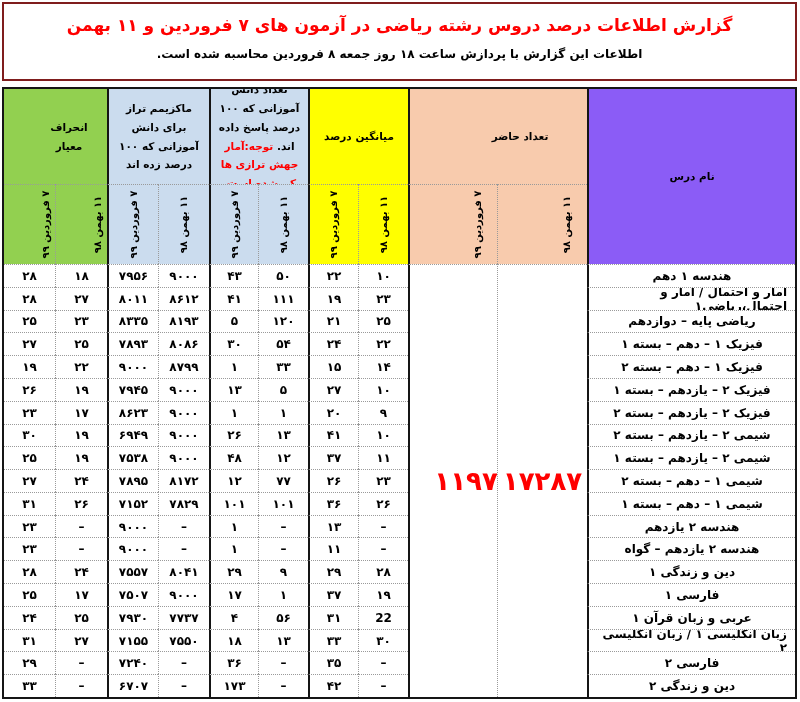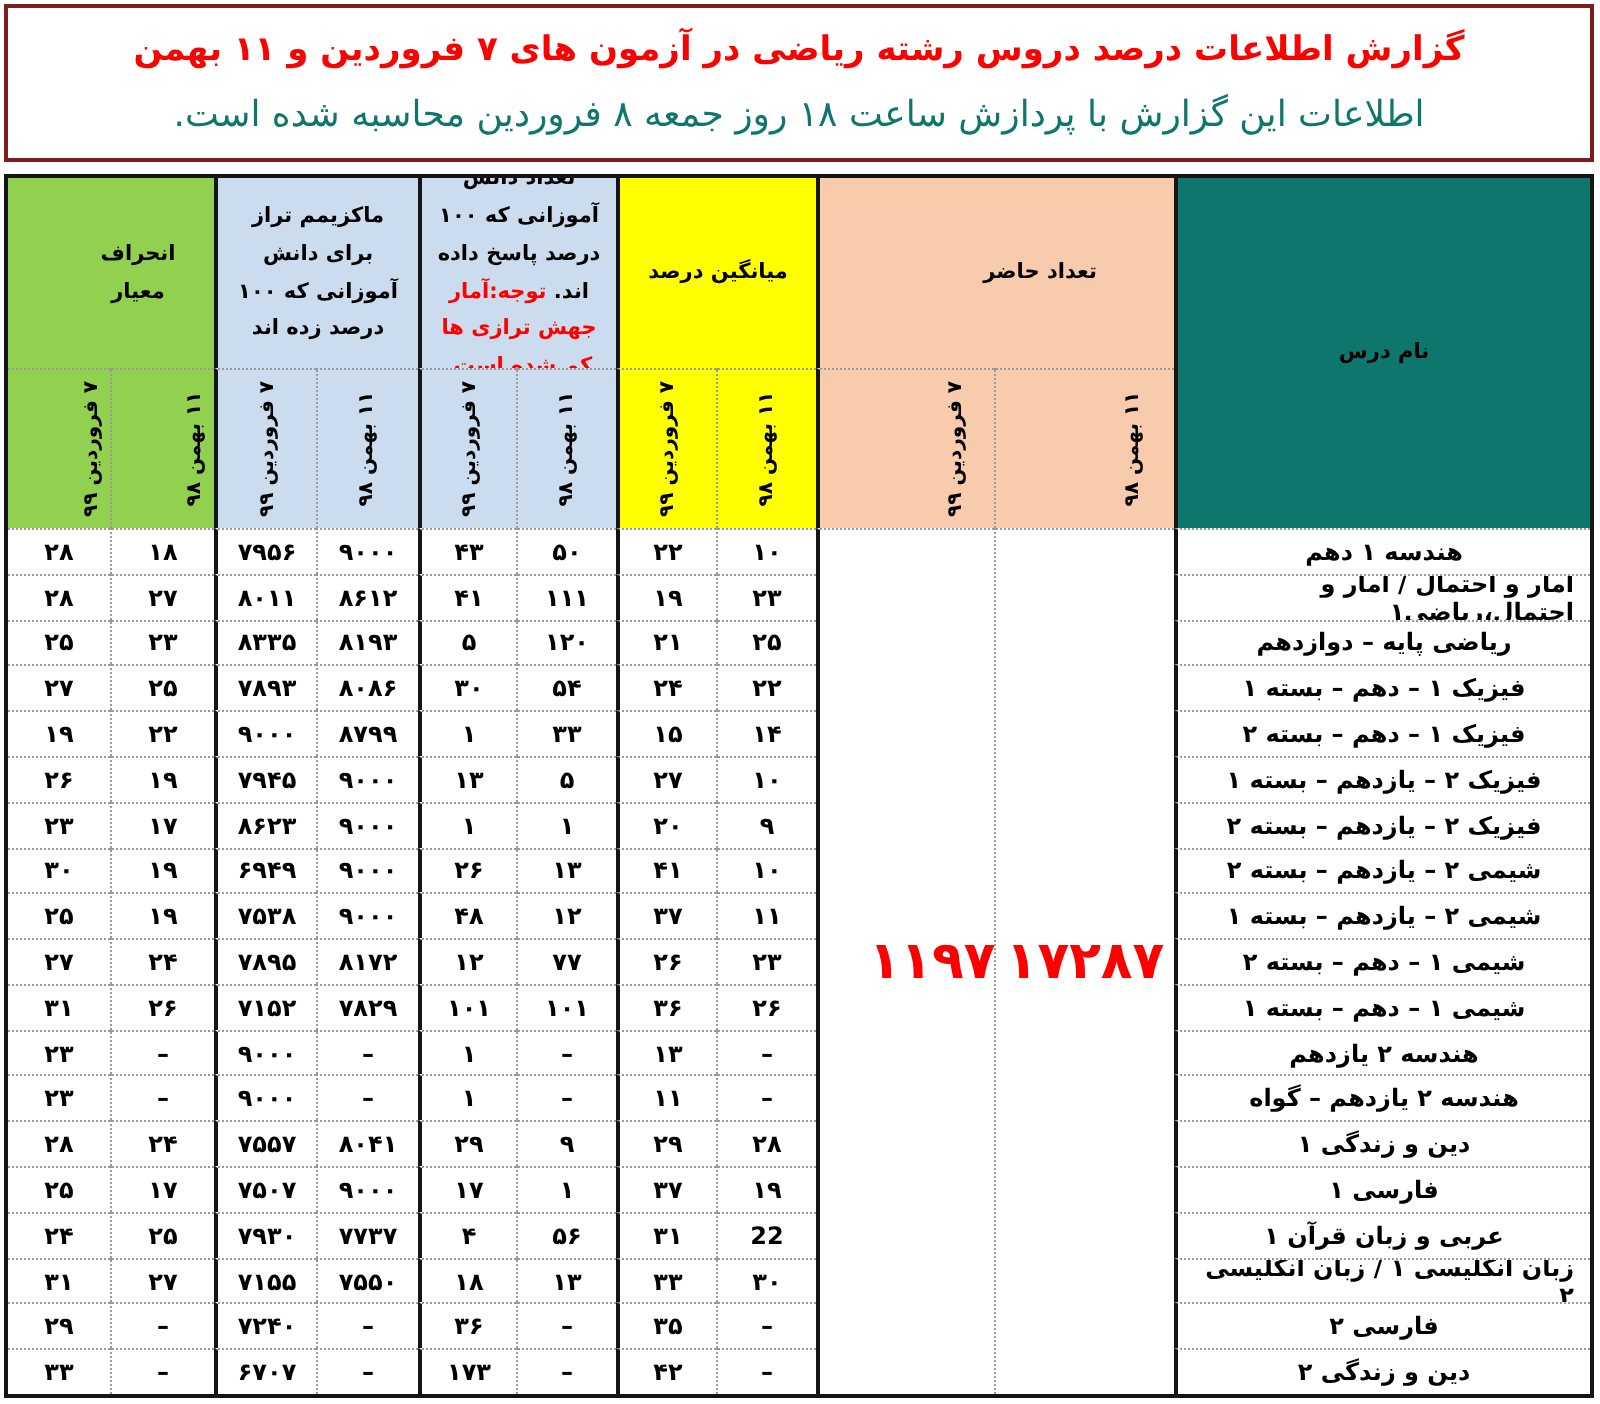--- a/index.html
+++ b/index.html
@@ -5,21 +5,21 @@
   * { box-sizing: border-box; margin: 0; padding: 0; }
   html,body { width: 800px; height: 702px; background: #ffffff; overflow: hidden;
               font-family: "DejaVu Sans", sans-serif; }
 
   .page { position: relative; width: 800px; height: 702px; }
 
   
   .title-box { position: absolute; left: 2px; top: 2px; width: 795px; height: 79px;
                border: 2px solid #7f1d1d; background: #fff; text-align: center; direction: rtl; }
   .title-box .title { margin-top: 11px; font-size: 17px; font-weight: bold; color: #ff0000; }
-  .title-box .subtitle { margin-top: 12px; font-size: 18px; font-weight: normal; color: #0f766e; }
+  .title-box .subtitle { margin-top: 12px; font-size: 12px; font-weight: bold; color: #000000; }
 
   
   .grid { position: absolute; left: 2px; top: 87px; width: 795px; height: 612px;
           border: 2px solid #151515; background: #fff;
           display: grid;
           grid-template-columns: 51px 52px 51px 51px 49px 50px 50px 50px 89px 90px 1fr;
           grid-template-rows: 95px 80px repeat(19, 1fr); }
 
   .c { display: flex; align-items: center; justify-content: center;
        direction: rtl; overflow: hidden;
@@ -31,21 +31,21 @@
   .span2 { grid-column: span 2; }
   .rowspan2 { grid-row: span 2; }
 
   
   .gh { font-weight: bold; font-size: 10.5px; text-align: center;
         padding: 2px 5px; line-height: 1.8; }
   .green  { background: #92d050; padding-left: 32px; }
   .blue   { background: #cbdcee; }
   .yellow { background: #ffff00; }
   .peach  { background: #f8cbad; padding-left: 48px; }
-  .gray   { background: #0f766e; }
+  .gray   { background: #8b5cf6; }
   .rednote { color: #ff0000; }
 
   
   .sh { font-weight: bold; }
   .vt { transform: rotate(-90deg); white-space: nowrap; font-size: 10px;
         font-weight: bold; letter-spacing: 0.5px; }
 
   
   .dc { font-size: 12px; font-weight: bold; color: #000; }
   .nc { font-size: 12px; font-weight: bold; color: #000; padding: 0 8px; }

